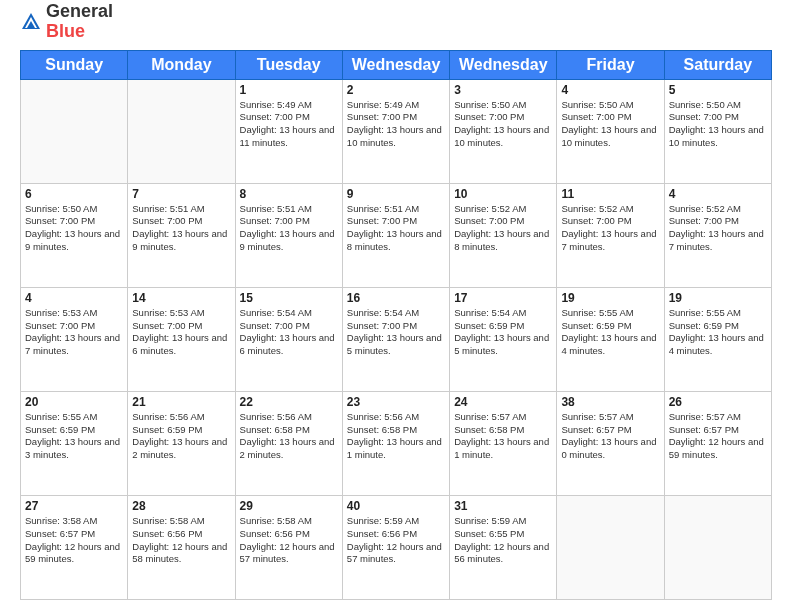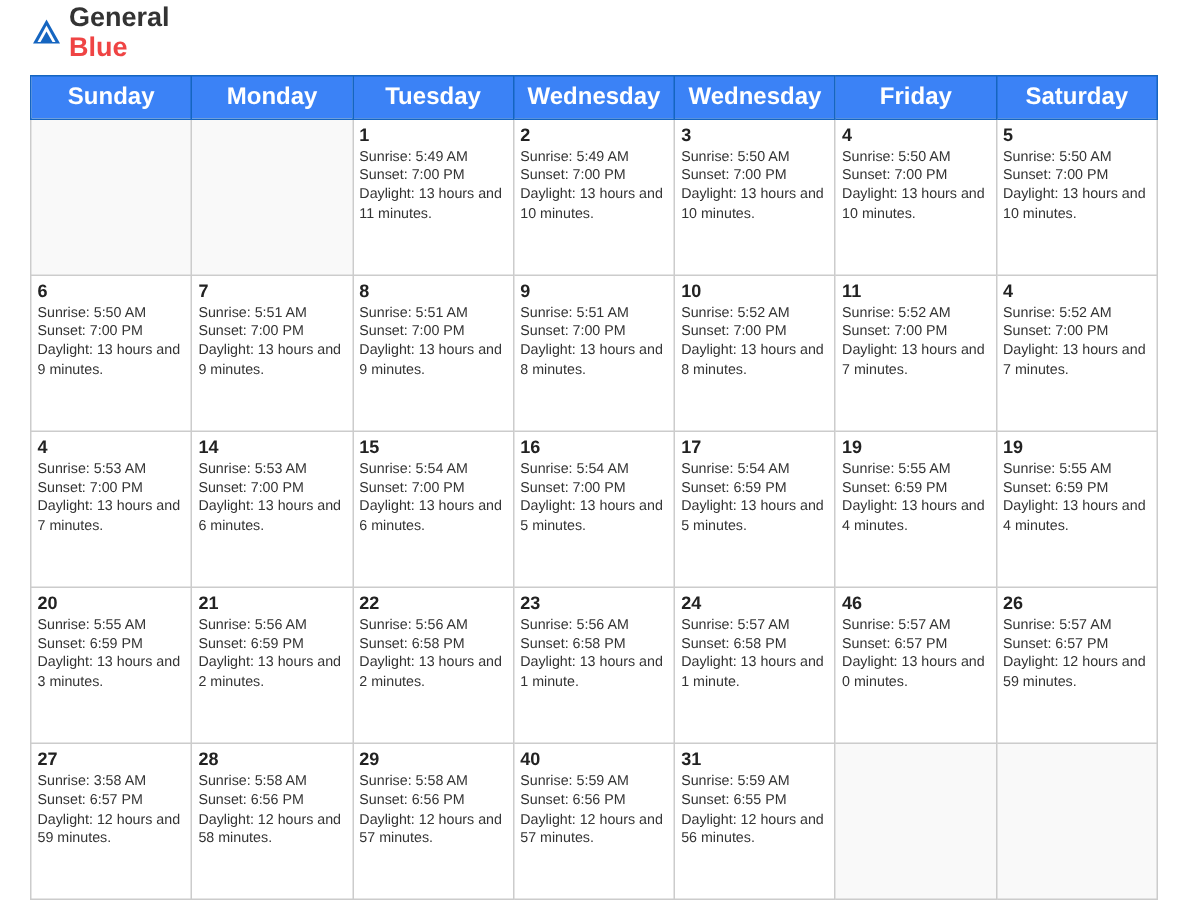--- a/index.html
+++ b/index.html
@@ -277,21 +277,21 @@
 Sunset: 6:58 PM
 Daylight: 13 hours and 1 minute.</div>
           </td>
           <td>
             <span class="day-num">24</span>
             <div class="day-info">Sunrise: 5:57 AM
 Sunset: 6:58 PM
 Daylight: 13 hours and 1 minute.</div>
           </td>
           <td>
-            <span class="day-num">46</span>
+            <span class="day-num">38</span>
             <div class="day-info">Sunrise: 5:57 AM
 Sunset: 6:57 PM
 Daylight: 13 hours and 0 minutes.</div>
           </td>
           <td>
             <span class="day-num">26</span>
             <div class="day-info">Sunrise: 5:57 AM
 Sunset: 6:57 PM
 Daylight: 12 hours and 59 minutes.</div>
           </td>

